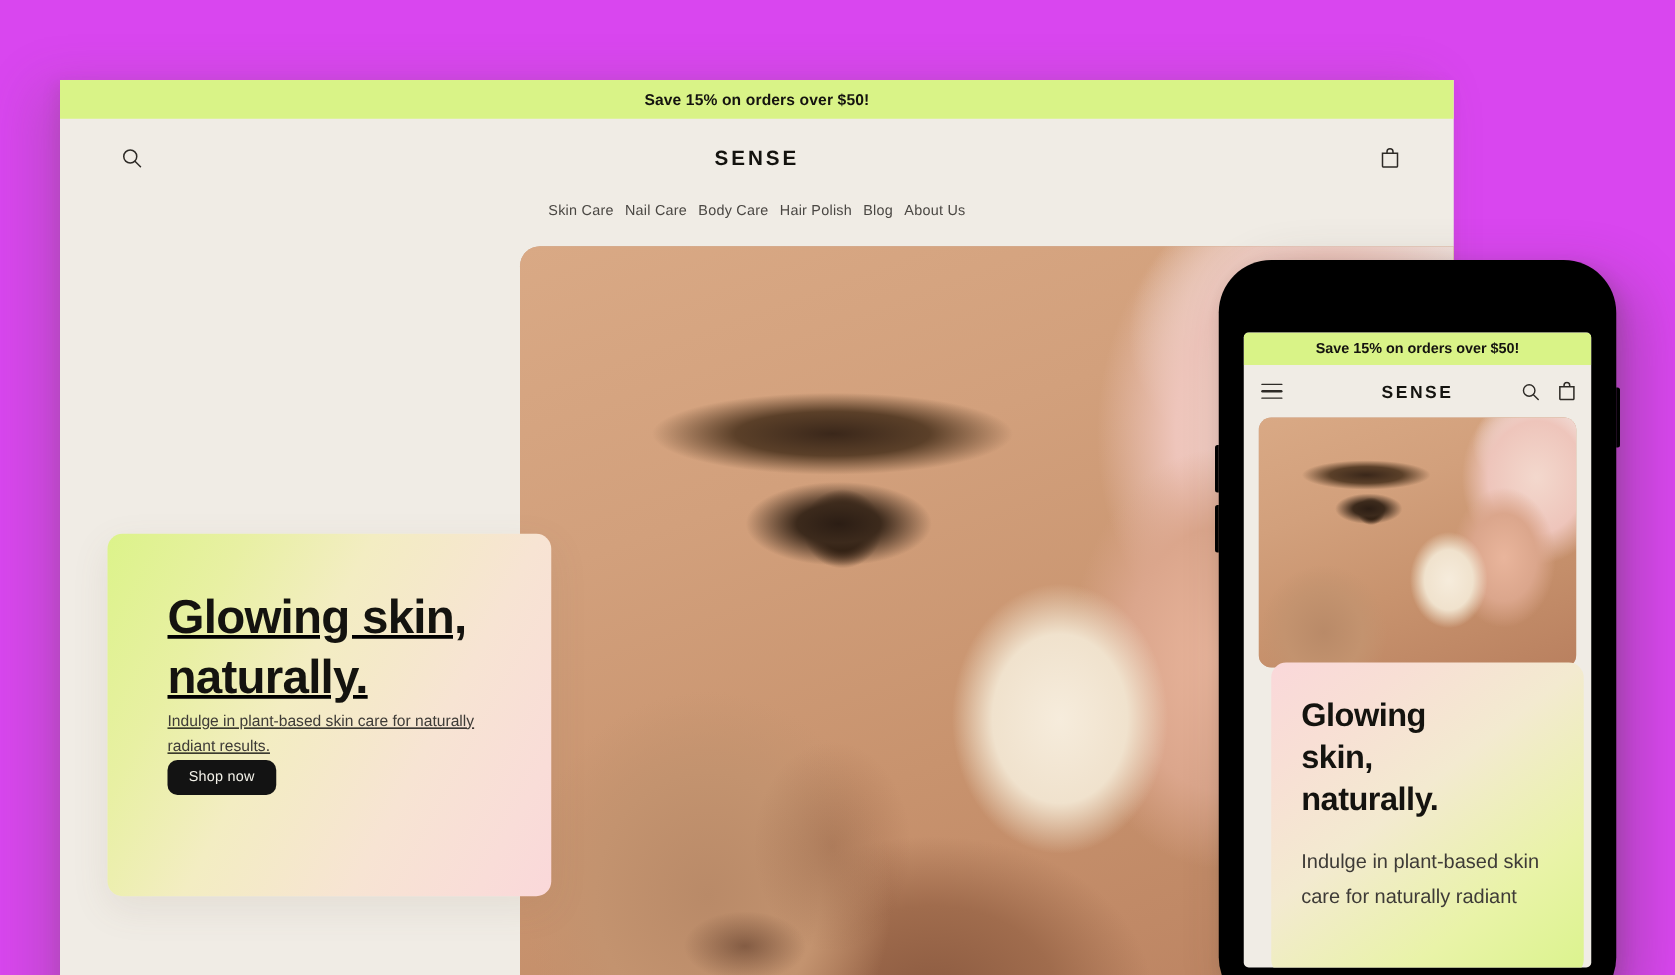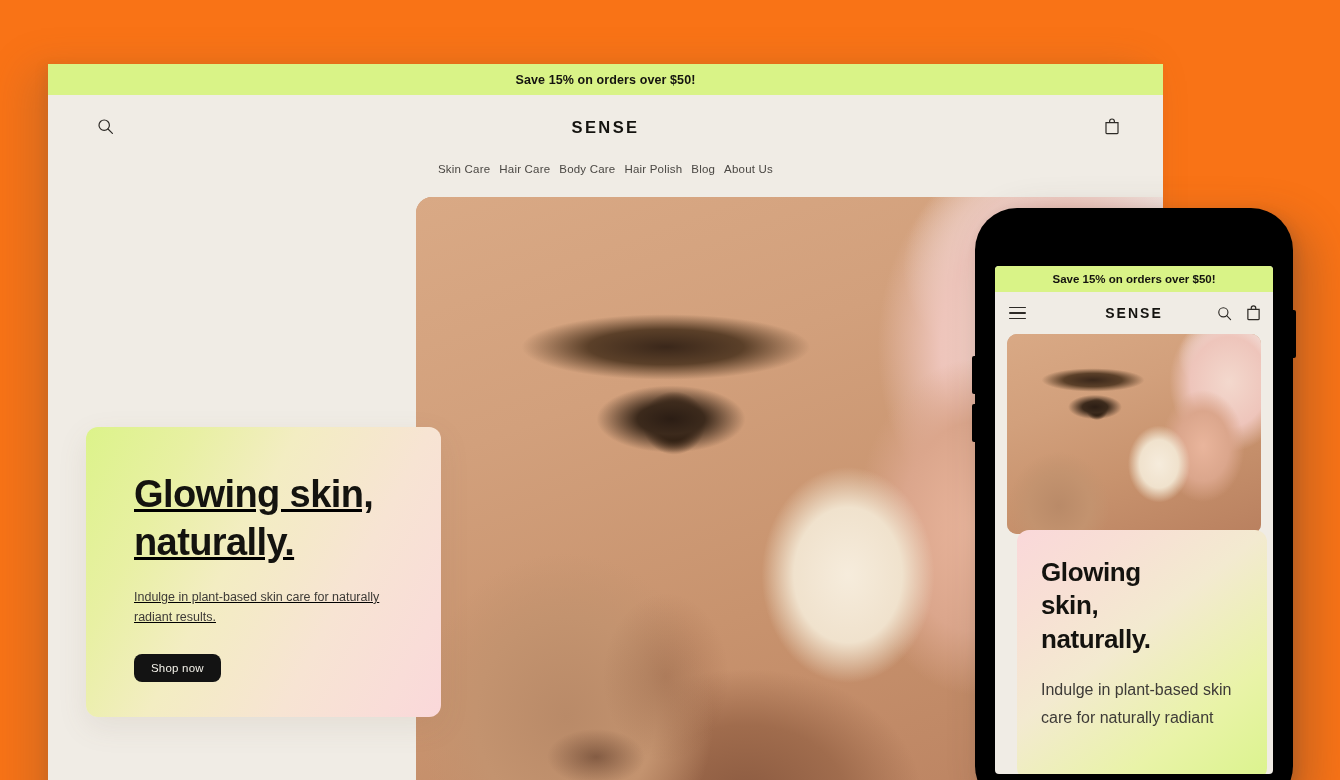--- a/index.html
+++ b/index.html
@@ -2,21 +2,21 @@
 <html><head>
 <meta charset="utf-8">
 <style>
   * { box-sizing: border-box; margin: 0; padding: 0; }
   html, body {
     width: 1340px; height: 780px;
     background: #ffffff;
     font-family: "Liberation Sans", sans-serif;
     overflow: hidden;
   }
-  .stage { position: relative; width: 1340px; height: 780px; background: #f97316; overflow: hidden; }
+  .stage { position: relative; width: 1340px; height: 780px; background: #d946ef; overflow: hidden; }
 
   
   .desktop {
     position: absolute; left: 48px; top: 64px;
     width: 1115px; height: 760px;
     background: #f0ece5;
     box-shadow: -18px 6px 40px rgba(90,80,70,0.22), -4px 2px 10px rgba(90,80,70,0.10);
     overflow: hidden;
   }
   .announce {
@@ -86,24 +86,24 @@
     background: linear-gradient(118deg, #dcf38a 0%, #e8f0a3 22%, #f3edc2 42%, #f7e4d3 68%, #f9ddd8 88%, #fad8da 100%);
     box-shadow: 0 10px 30px rgba(120,100,80,0.10);
     padding: 44px 34px 0 48px;
     text-decoration: underline;
   }
   .hero-title {
     font-size: 38px; font-weight: 700; line-height: 1.26; color: #14130f;
     letter-spacing: -0.6px;
   }
   .hero-sub {
-    margin-top: 20px; font-size: 12.5px; line-height: 1.65; color: #3e3b37; max-width: 252px;
+    font-size: 12.5px; line-height: 1.65; color: #3e3b37; max-width: 252px;
   }
   .shop-btn {
-    margin-top: 26px; display: inline-flex; align-items: center; justify-content: center;
+    display: inline-flex; align-items: center; justify-content: center;
     height: 28px; padding: 0 17px; border-radius: 8px;
     background: #131313; color: #f4f2ea; font-size: 11.5px; font-weight: 500;
     border: none; cursor: pointer; letter-spacing: .2px; text-align: center;
   }
 
   
   .phone {
     position: absolute; left: 975px; top: 208px;
     width: 318px; height: 600px;
     background: #000000;
@@ -196,21 +196,21 @@
       <div class="d-cart">
         <svg class="icon" width="16" height="17" viewBox="0 0 16 17" fill="none" stroke="#2d2a26" stroke-width="1.2">
           <path d="M2 4.6h12v10.2a.8.8 0 0 1-.8.8H2.8a.8.8 0 0 1-.8-.8V4.6z"></path>
           <path d="M5.6 4.6V3.4a2.4 2.4 0 0 1 4.8 0v1.2"></path>
         </svg>
       </div>
     </div>
 
     <nav class="d-nav">
       <a href="#">Skin Care</a>
-      <a href="#">Hair Care</a>
+      <a href="#">Nail Care</a>
       <a href="#">Body Care</a>
       <a href="#">Hair Polish</a>
       <a href="#">Blog</a>
       <a href="#">About Us</a>
     </nav>
 
     <div class="d-body">
       <div class="hero-img">
         <div class="photo"></div>
         <div class="photo-shadow"></div>

